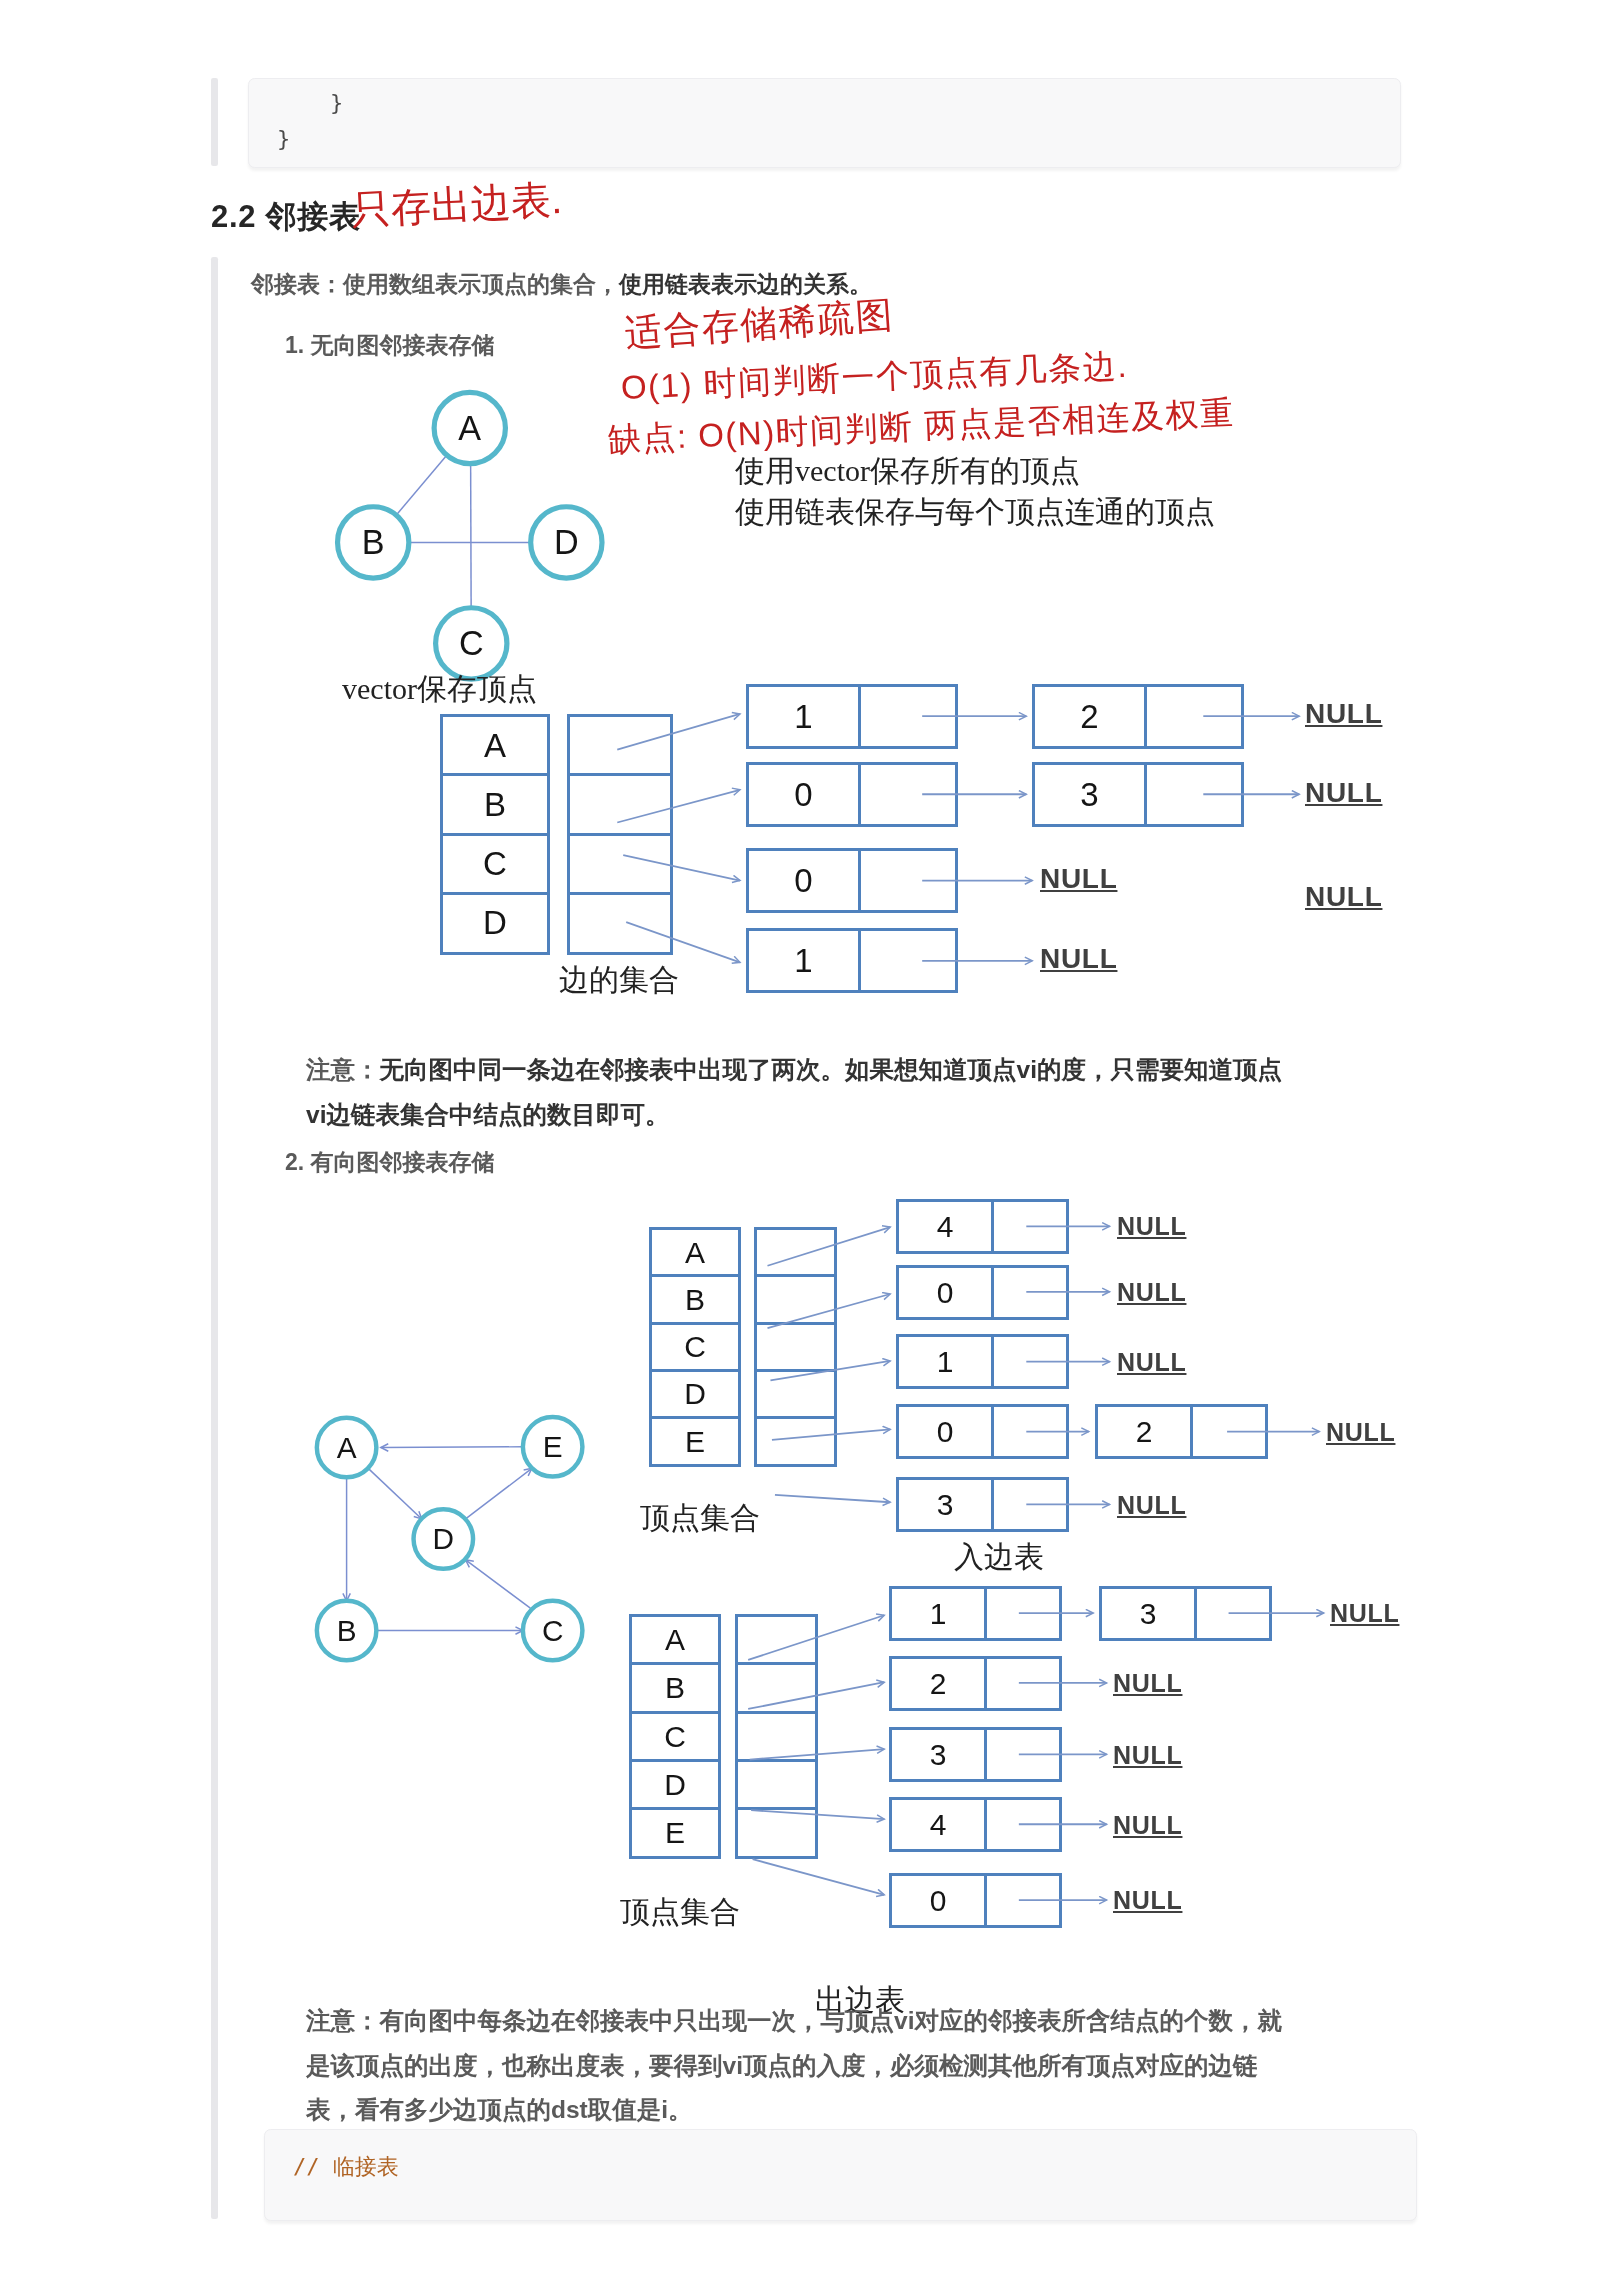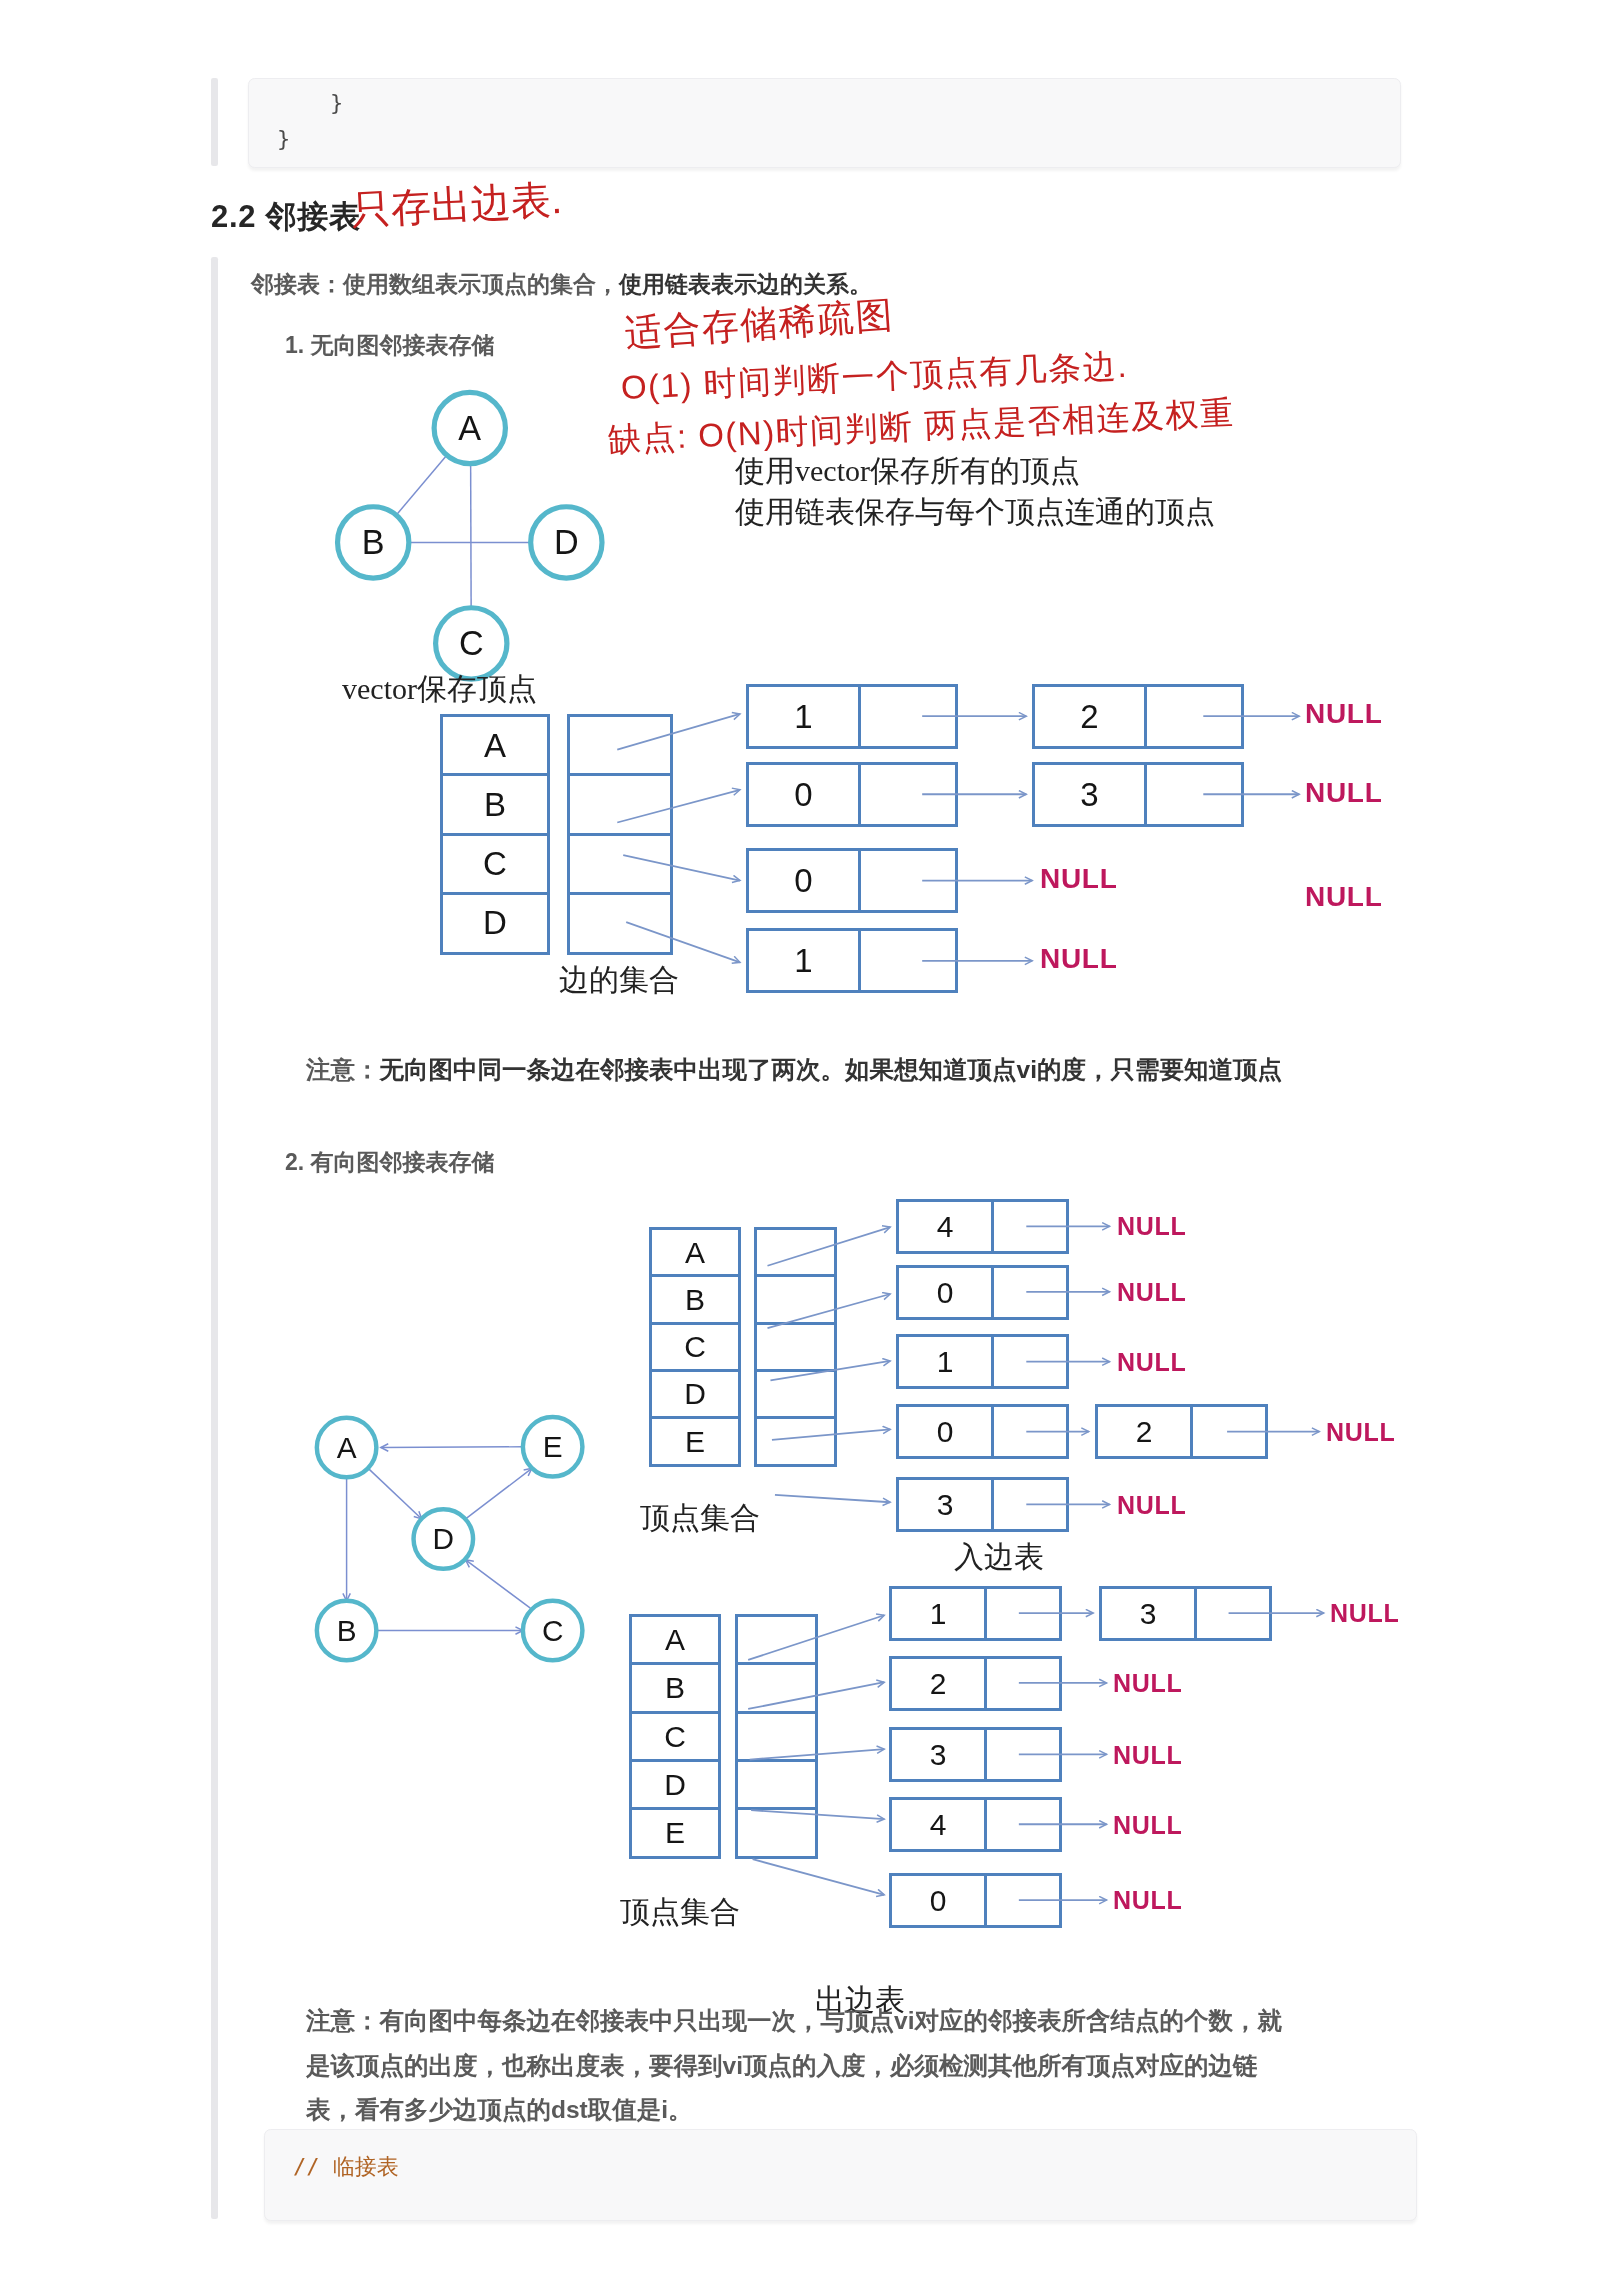--- a/index.html
+++ b/index.html
@@ -41,22 +41,22 @@
 
   .node{position:absolute;display:flex;background:#ffffff;border:3.7px solid #4f81bd;box-sizing:border-box;}
   .node .v{display:flex;align-items:center;justify-content:center;border-right:3.7px solid #4f81bd;
            font-family:"Liberation Sans",sans-serif;color:#151515;box-sizing:border-box;}
   .node .p{flex:1;}
   .nodeU{width:212px;height:65px;}
   .nodeU .v{width:112px;font-size:33px;}
   .nodeD{width:173px;height:55px;}
   .nodeD .v{width:95px;font-size:30px;}
 
-  .null{position:absolute;font-family:"Liberation Sans",sans-serif;font-weight:700;color:#be185d;
-        letter-spacing:0.7px;white-space:nowrap;}
+  .null{position:absolute;font-family:"Liberation Sans",sans-serif;font-weight:700;color:#404040;
+        letter-spacing:0.7px;white-space:nowrap;text-decoration:underline;}
   .nullU{font-size:28px;}
   .nullD{font-size:25px;}
 
   .overlay{position:absolute;left:0;top:0;pointer-events:none;}
 
   .comment{font-family:"DejaVu Sans Mono",monospace;font-size:22px;color:#b06425;}
 </style>
 </head>
 <body>
 
@@ -153,20 +153,23 @@
   <div class="null nullU" style="left:1305px;top:881px;">NULL</div>
 
   <div class="node nodeU" style="left:746px;top:928px;">
     <div class="v">1</div>
       <div class="p"></div>
   </div>
   <div class="null nullU" style="left:1040px;top:943px;">NULL</div>
 
   <div class="body-text note-line" style="left:306px;top:1047px;">
     <span>注意：</span><b>无向图中同一条边在邻接表中出现了两次。如果想知道顶点vi的度，只需要知道顶点</b>
+  </div>
+  <div class="body-text note-line" style="left:306px;top:1092px;">
+    <b>vi边链表集合中结点的数目即可。</b>
   </div>
 
   <div class="body-text" style="left:285px;top:1147px;">2. 有向图邻接表存储</div>
 
   <svg class="overlay" style="left:290px;top:1391px;pointer-events:none;" width="320" height="305" viewBox="0 0 430 410">
     <defs>
       <marker id="garr" markerWidth="16" markerHeight="14" refX="12" refY="6" orient="auto" markerUnits="userSpaceOnUse">
         <path d="M2,1 L12,6 L2,11" fill="none" stroke="#7b8fd0" stroke-width="2"></path>
       </marker>
     </defs>

